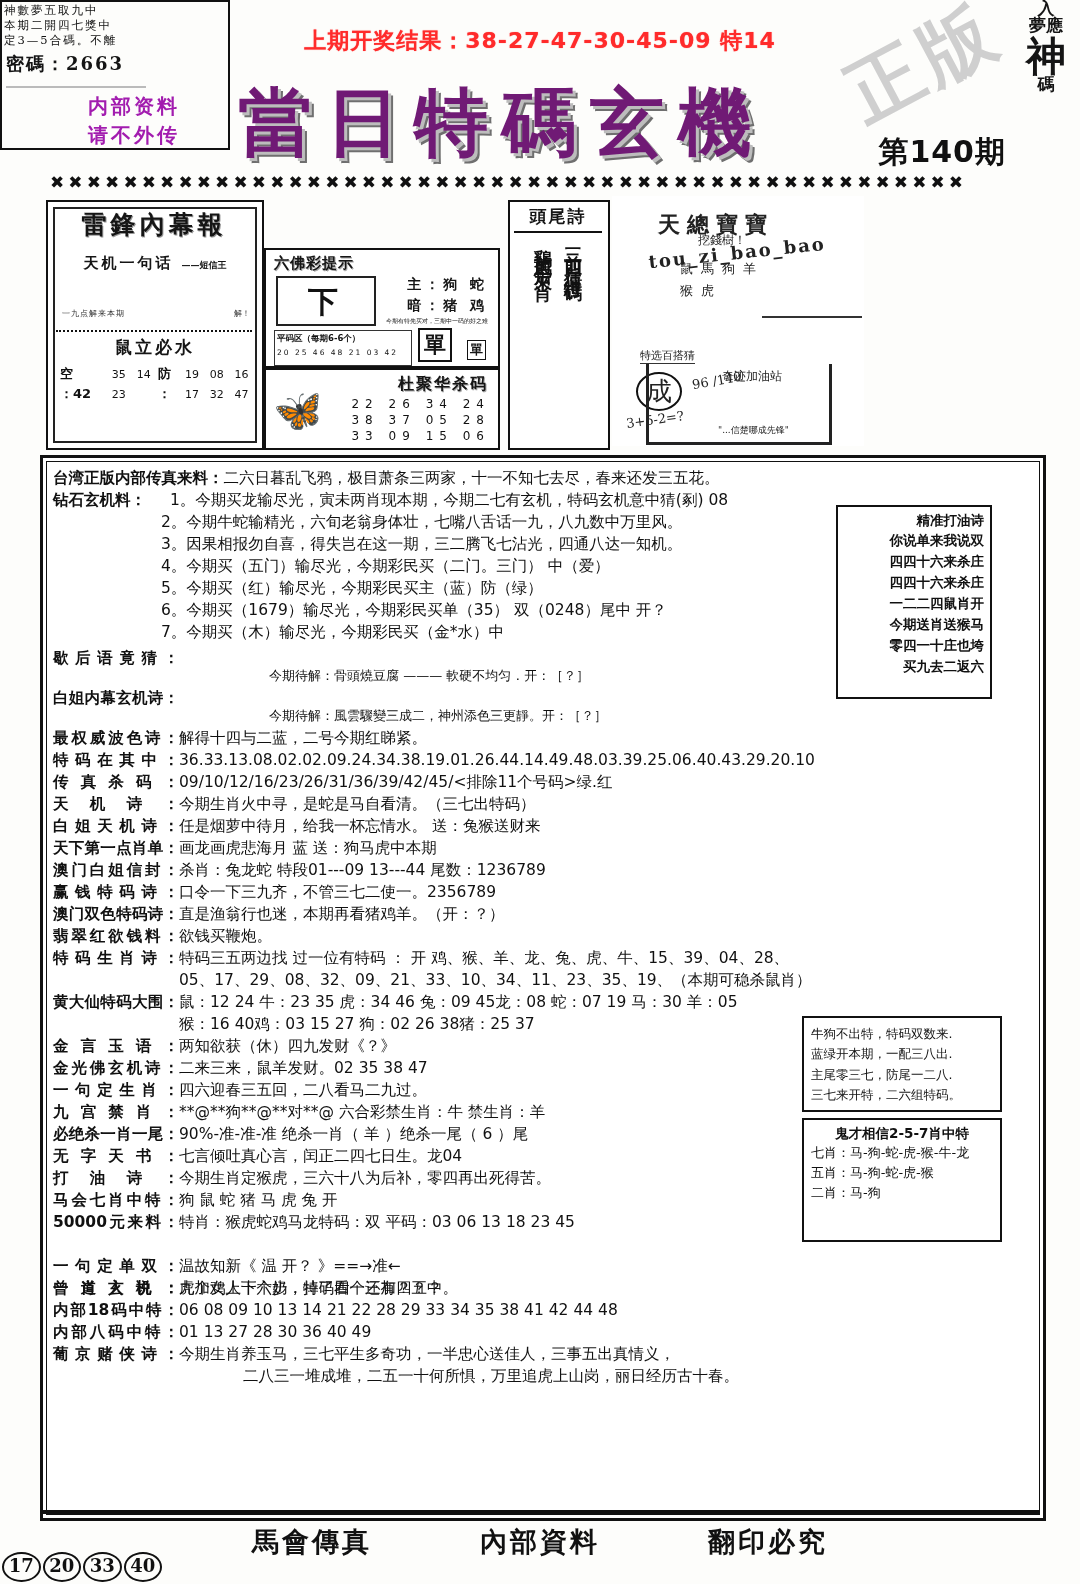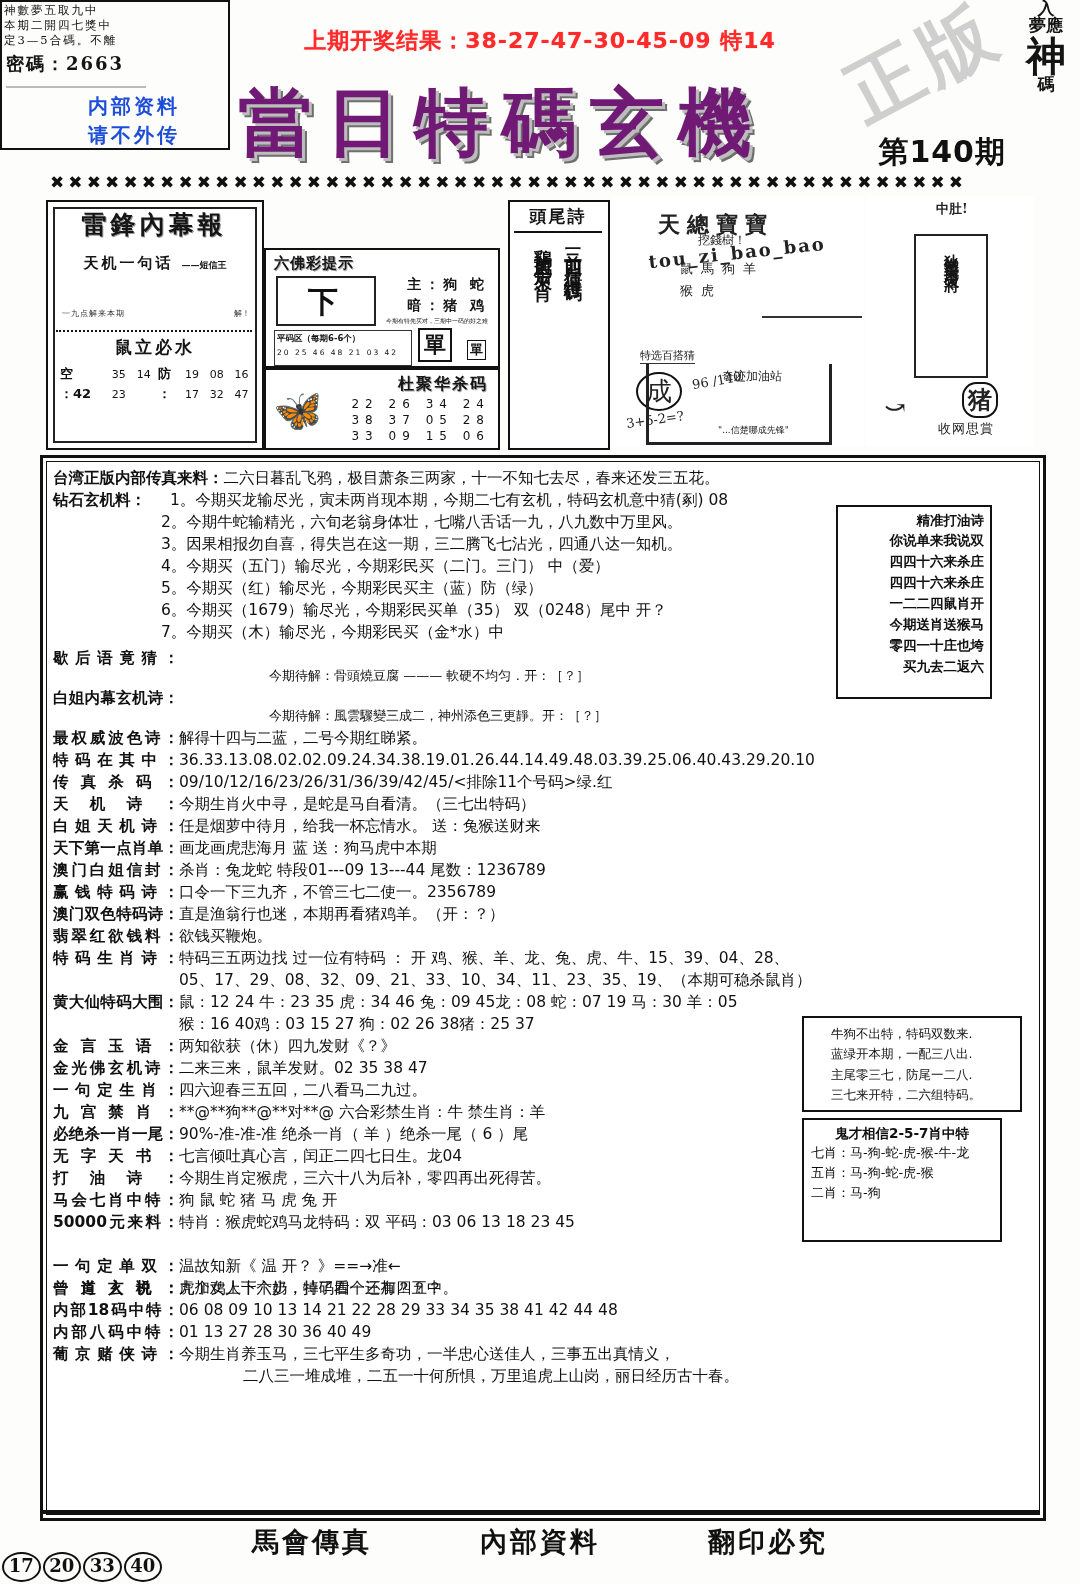--- a/index.html
+++ b/index.html
@@ -14,21 +14,21 @@
 
   
   .lastdraw{
     position:absolute;left:0;top:26px;width:1080px;text-align:center;
     font-size:22px;font-weight:bold;color:#ff2b2b;letter-spacing:1px;
     text-shadow:0 0 1px #ff7070;
   }
   .side-note{
     position:absolute;left:88px;top:92px;width:160px;
     font-size:20px;font-weight:bold;line-height:1.45;
-    letter-spacing:3px;color:#1d4ed8;
+    letter-spacing:3px;color:#a21caf;
   }
   .side-note div{white-space:nowrap;}
   .bigtitle{
     position:absolute;left:238px;top:74px;width:640px;
     font-family:"DejaVu Serif","Liberation Serif",serif;
     font-size:74px;font-weight:bold;letter-spacing:14px;
     color:#701a75;
     text-shadow:3px 3px 0 #bdbdbd, 5px 5px 0 #6f6f6f;
     white-space:nowrap;
   }
@@ -135,21 +135,21 @@
   .mm-right{position:absolute;right:2px;top:0px;width:64px;text-align:center;
     font-family:"DejaVu Serif",serif;font-weight:bold;line-height:1;}
   .mm-right .c1{font-size:17px;}
   .mm-right .c2{font-size:40px;margin-top:2px;}
   .mm-right .c3{font-size:17px;}
   .mm-balls{position:absolute;left:2px;bottom:2px;width:160px;display:flex;gap:2px;}
   .ball{width:37px;height:26px;border:2px solid #111;border-radius:50%;
     font-size:18px;font-weight:bold;text-align:center;line-height:24px;font-family:"DejaVu Serif",serif;}
   .mm-hr{position:absolute;left:6px;top:86px;width:140px;border-top:2px solid #bbb;}
 
-  .tipbox{left:802px;top:1016px;width:196px;height:92px;padding-left:20px;}
+  .tipbox{left:802px;top:1016px;width:196px;height:92px;}
   .tipbox .pad{padding:6px 7px;}
   .tipbox .l{font-size:12.5px;line-height:1.62;}
 
   .guibox{left:802px;top:1118px;width:196px;height:120px;}
   .guibox .pad{padding:5px 7px;}
   .guibox .hd{font-size:13.5px;font-weight:bold;text-align:center;}
   .guibox .l{font-size:13px;line-height:1.55;}
 
   
   .footrule{position:absolute;left:40px;top:1510px;width:1000px;border-top:4px solid #111;}
@@ -259,29 +259,20 @@
       <div class="sk hand" style="left:28px;top:152px;font-size:11px;border-bottom:1px solid #333;">特选百搭猜</div>
       <div class="sk hand" style="left:24px;top:176px;font-size:26px;border:2px solid #111;border-radius:50%;padding:0 8px;">成</div>
       <div class="sk" style="left:80px;top:178px;font-size:13px;line-height:1.1;transform:rotate(-10deg);">96 /140</div>
       <div class="sk" style="left:14px;top:216px;font-size:13px;transform:rotate(-8deg);">3+5-2=?</div>
       <div class="sk hand" style="left:110px;top:172px;font-size:12px;">奇迹加油站</div>
       <div class="sk" style="left:106px;top:228px;font-size:9px;">"...信楚哪成先锋"</div>
       <div class="sk" style="left:150px;top:120px;width:100px;height:2px;background:#333;"></div>
       <div class="sk" style="left:34px;top:168px;width:180px;height:78px;border:3px solid #222;border-top:none;"></div>
     </div>
 
-    <div class="gbox g-sketch2">
-      <div class="sk hand" style="left:70px;top:4px;font-size:13px;font-weight:bold;">中肚!</div>
-      <div class="vbox">
-        <span class="vt hand">狄鐵買天埼天將</span>
-      </div>
-      <div class="sk hand" style="left:96px;top:186px;font-size:24px;font-weight:bold;border:2px solid #111;border-radius:40%;padding:0 4px;">猪</div>
-      <div class="sk hand" style="left:72px;top:224px;font-size:13px;letter-spacing:1px;">收网思賞</div>
-      <div class="sk" style="left:18px;top:196px;font-size:26px;">⤻</div>
-    </div>
 
   </div>
 
   <div class="frame">
     <div class="inner"></div>
     <div id="article-body">
         <div class="row" style="top: 10px;"><span class="b">台湾正版内部传真来料：</span><span>二六日暮乱飞鸦，极目萧条三两家，十一不知七去尽，春来还发三五花。</span></div>
         <div class="row" style="top: 32px;"><span class="b">钻石玄机料：</span><span style="margin-left: 24px;">1。今期买龙输尽光，寅未两肖现本期，今期二七有玄机，特码玄机意中猜(剢) 08</span></div>
         <div class="row" style="top: 54px; left: 118px;">2。今期牛蛇输精光，六旬老翁身体壮，七嘴八舌话一九，八九数中万里风。</div>
         <div class="row" style="top: 76px; left: 118px;">3。因果相报勿自喜，得失岂在这一期，三二腾飞七沾光，四通八达一知机。</div>

